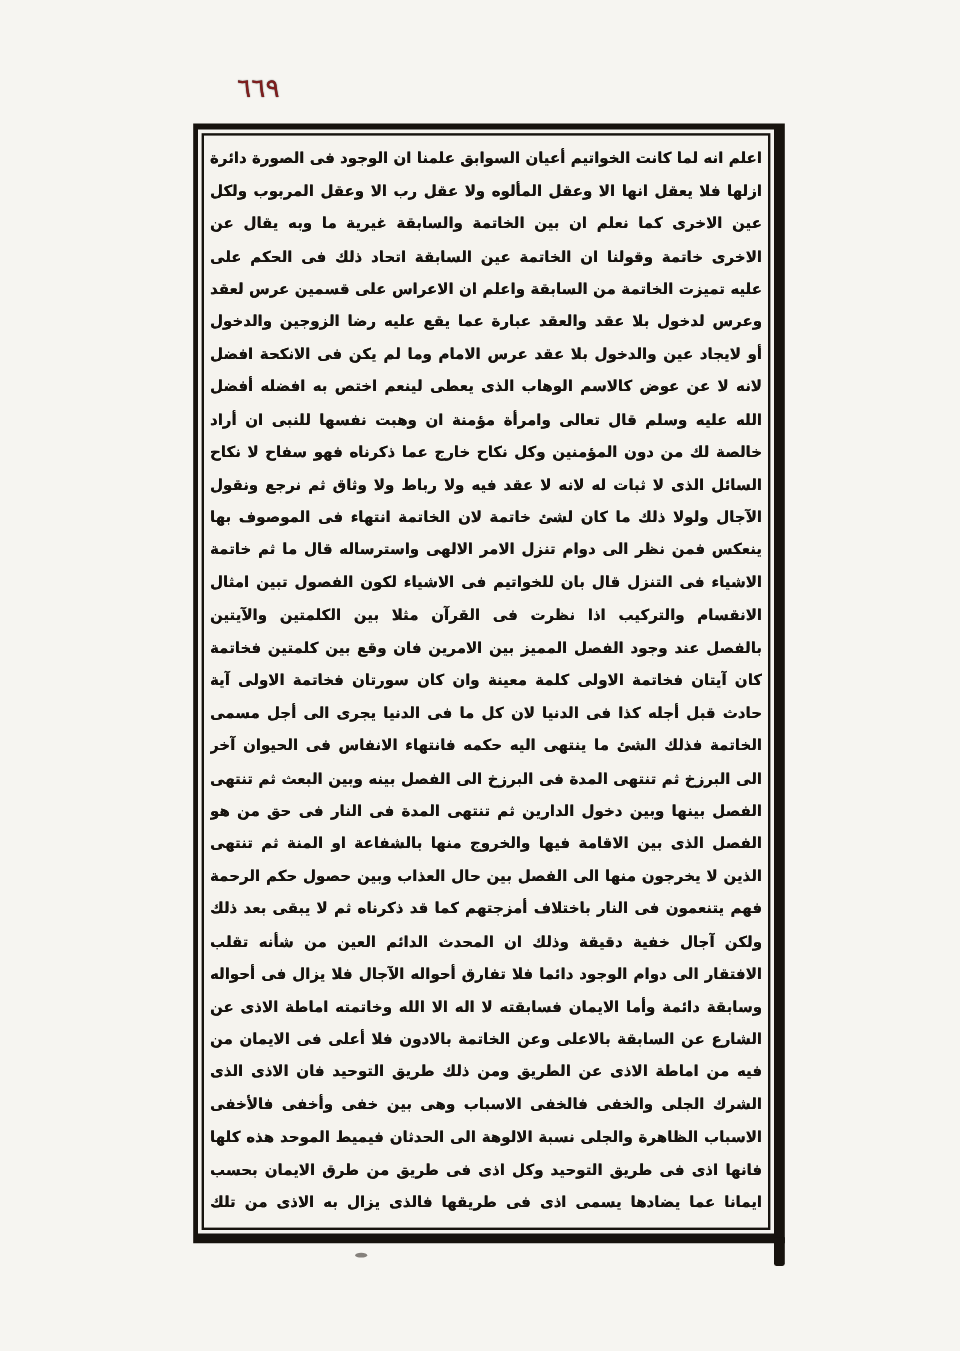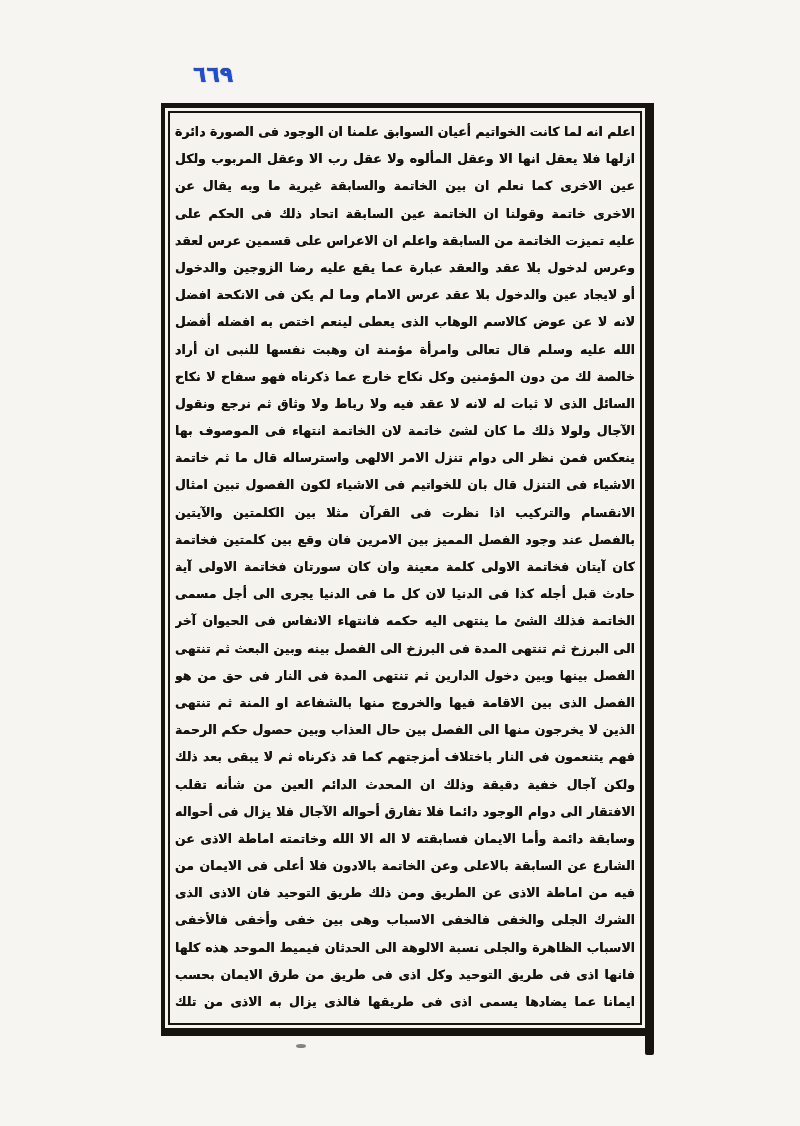--- a/index.html
+++ b/index.html
@@ -13,24 +13,24 @@
     background: #f6f5f1;
     font-family: "DejaVu Sans", sans-serif;
     overflow: hidden;
   }
   .page-number {
     position: absolute;
     left: 193px;
     top: 62px;
     width: 40px;
     font-size: 22px;
-    font-weight: 700;
-    color: #1d4ed8;
+    font-weight: 400;
+    color: #7f1d1d;
     letter-spacing: 1px;
-    text-align: center;
+    text-align: right;
     text-shadow: 0 0 1px #181410;
   }
   .frame {
     position: absolute;
     left: 161px;
     top: 103px;
     width: 480px;
     height: 920px;
     border-style: solid;
     border-color: #17130e;

